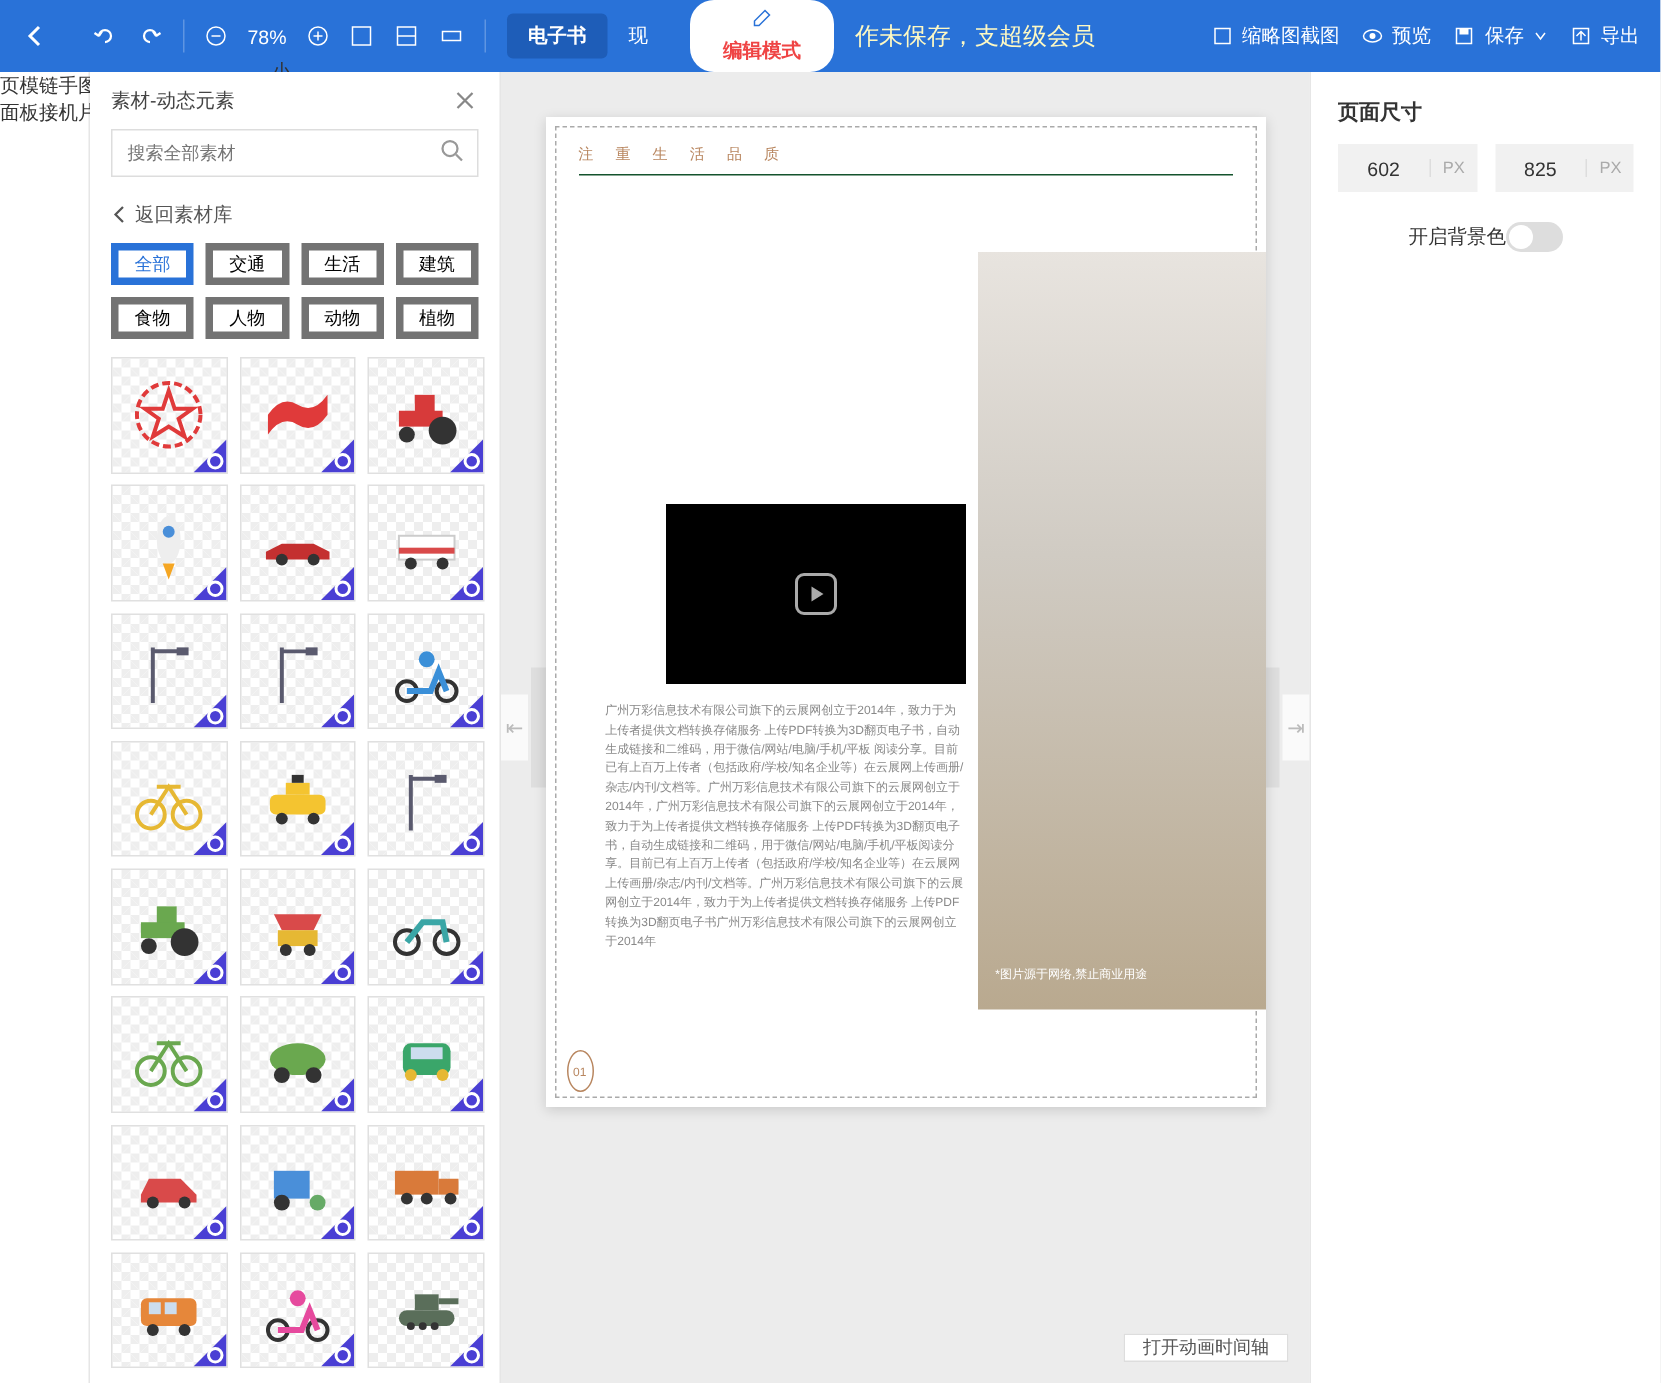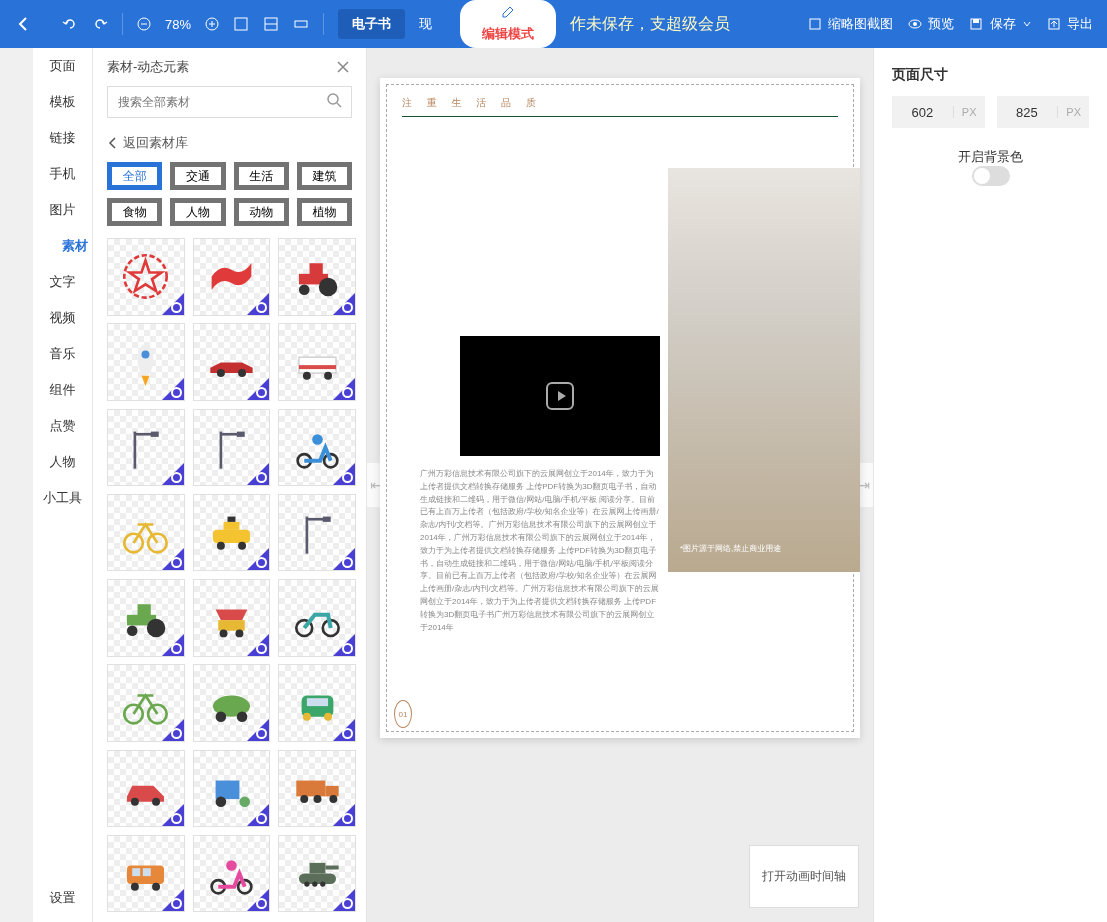--- a/index.html
+++ b/index.html
@@ -7,21 +7,21 @@
 .topbar{height:48px;background:#2972d8;display:flex;align-items:center;color:#fff;font-size:13px;}
 .tb-back{width:48px;height:48px;display:flex;align-items:center;justify-content:center;cursor:pointer;}
 .tb-group{display:flex;align-items:center;gap:14px;padding:0 14px;}
 .tb-btn{display:flex;align-items:center;gap:5px;cursor:pointer;white-space:nowrap;}
 .tb-mode{background:#1e5db8;padding:6px 14px;border-radius:4px;font-weight:bold;}
 .tb-edit{background:#fff;color:#ef4444;padding:5px 22px;border-radius:16px;font-weight:bold;display:flex;align-items:center;gap:6px;flex-direction:column;}
 .tb-status{color:#fef9c3;font-size:16px;}
 .tb-spacer{flex:1;}
 .tb-save{display:flex;align-items:center;gap:6px;}
 .main{display:flex;height:874px;}
-.sidenav{width:60px;background:#fff;border-right:1px solid #e6e6e6;display:flex;flex-direction:column;font-size:13px;color:#333;margin-left:33px;}
+.sidenav{width:60px;background:#fff;border-right:1px solid #e6e6e6;display:flex;flex-direction:row;font-size:13px;color:#333;}
 .nav-item{height:36px;display:flex;align-items:center;justify-content:center;cursor:pointer;}
 .nav-item.active{color:#2972d8;font-weight:bold;padding-left:25px;}
 .nav-bottom{margin-top:auto;padding-bottom:12px;}
 .panel{width:274px;background:#fff;border-right:1px solid #e6e6e6;display:flex;flex-direction:column;justify-content:center;}
 .panel-head{display:flex;align-items:center;justify-content:space-between;padding:10px 14px;font-size:13px;color:#444;}
 .panel-close{width:18px;height:18px;cursor:pointer;display:flex;align-items:center;justify-content:center;color:#888;}
 .panel-search{margin:0 14px 10px;position:relative;}
 .panel-search input{width:100%;height:32px;border:1px solid #ddd;padding:0 36px 0 10px;font-size:12px;outline:none;}
 .panel-search .sicon{position:absolute;right:8px;top:6px;color:#999;}
 .panel-back{display:flex;align-items:center;gap:6px;padding:6px 14px 10px;font-size:13px;color:#555;cursor:pointer;}
@@ -36,37 +36,37 @@
 .tile .check::after{content:"";position:absolute;right:-20px;bottom:-20px;width:14px;height:14px;background:#fff;border-radius:50%;display:none;}
 .tile .check-dot{position:absolute;right:2px;bottom:2px;width:11px;height:11px;background:#4a3fd4;border:2px solid #fff;border-radius:50%;}
 .canvas{flex:1;background:#ececec;position:relative;overflow:hidden;}
 .page-wrap{position:absolute;left:50%;top:30px;transform:translateX(-50%);width:480px;height:660px;background:#fff;box-shadow:0 2px 8px rgba(0,0,0,0.15);}
 .page-sel{position:absolute;inset:6px;border:1px dashed #aaa;}
 .page-title{position:absolute;top:18px;left:22px;right:22px;font-size:10px;color:#b8865f;letter-spacing:6px;border-bottom:1px solid #14532d;padding-bottom:6px;}
 .page-video{position:absolute;left:80px;top:258px;width:200px;height:120px;background:#000;display:flex;align-items:center;justify-content:center;}
 .page-video .play{width:28px;height:28px;border:2px solid #aaa;border-radius:6px;display:flex;align-items:center;justify-content:center;}
 .page-video .play::after{content:"";border-left:8px solid #aaa;border-top:5px solid transparent;border-bottom:5px solid transparent;margin-left:3px;}
 .page-text{position:absolute;left:40px;top:390px;width:240px;font-size:8px;line-height:1.6;color:#888;}
-.page-img{position:absolute;right:0;top:90px;width:192px;height:404px;background:linear-gradient(180deg,#e8e4df 0%,#d0cbc3 40%,#b9a98f 100%);}
+.page-img{position:absolute;right:0;top:90px;width:192px;height:505px;background:linear-gradient(180deg,#e8e4df 0%,#d0cbc3 40%,#b9a98f 100%);}
 .page-img-cap{position:absolute;left:12px;bottom:18px;font-size:8px;color:#fff;}
 .page-num{position:absolute;left:14px;bottom:10px;width:18px;height:28px;border:1px solid #b8865f;border-radius:50%;display:flex;align-items:center;justify-content:center;font-size:8px;color:#b8865f;}
 .canvas-arrow{position:absolute;top:50%;transform:translateY(-50%);width:26px;height:80px;background:rgba(0,0,0,0.06);display:flex;align-items:center;justify-content:center;cursor:pointer;color:#aaa;font-size:20px;}
 .canvas-arrow.left{left:20px;}
 .canvas-arrow.right{right:20px;}
 .canvas-edge{position:absolute;top:50%;transform:translateY(-50%);width:18px;height:44px;background:#fafafa;display:flex;align-items:center;justify-content:center;color:#bbb;font-size:14px;}
 .canvas-edge.l{left:0;}
 .canvas-edge.r{right:0;}
-.timeline-btn{position:absolute;right:14px;bottom:14px;background:#fff;border:1px solid #ddd;padding:22px 12px;font-size:12px;color:#555;cursor:pointer;}
+.timeline-btn{position:absolute;right:14px;bottom:14px;background:#fff;border:1px solid #ddd;padding:0 12px;font-size:12px;color:#555;cursor:pointer;}
 .rpanel{width:234px;background:#fff;border-left:1px solid #e6e6e6;padding:18px;font-size:13px;color:#333;}
 .rp-label{font-weight:bold;margin-bottom:12px;font-size:14px;}
 .rp-row{display:flex;gap:12px;margin-bottom:20px;}
 .rp-input{flex:1;height:32px;background:#f1f1f1;display:flex;align-items:center;}
 .rp-input span:first-child{flex:1;padding:0 10px;color:#333;text-align:center;}
 .rp-unit{padding:0 8px;color:#aaa;border-left:1px solid #ddd;font-size:11px;}
-.rp-toggle-row{display:flex;align-items:center;justify-content:center;flex-direction:column;}
+.rp-toggle-row{display:flex;align-items:center;justify-content:center;}
 .toggle{width:38px;height:20px;background:#ddd;border-radius:10px;position:relative;cursor:pointer;}
 .toggle::after{content:"";position:absolute;width:16px;height:16px;background:#fff;border-radius:50%;top:2px;left:2px;}
 
 .art{width:70%;height:70%;background-size:contain;background-repeat:no-repeat;background-position:center;}
 .checker{background-image:linear-gradient(45deg,#eee 25%,transparent 25%),linear-gradient(-45deg,#eee 25%,transparent 25%),linear-gradient(45deg,transparent 75%,#eee 75%),linear-gradient(-45deg,transparent 75%,#eee 75%);background-size:12px 12px;background-position:0 0,0 6px,6px -6px,-6px 0;}
 </style>
 </head>
 <body>
 
 <div class="topbar">

